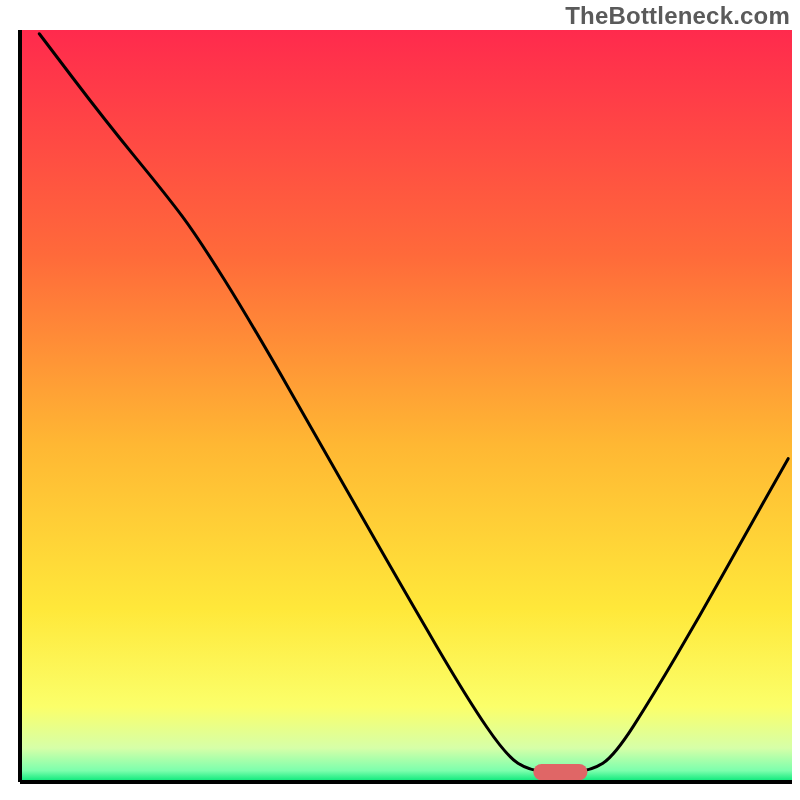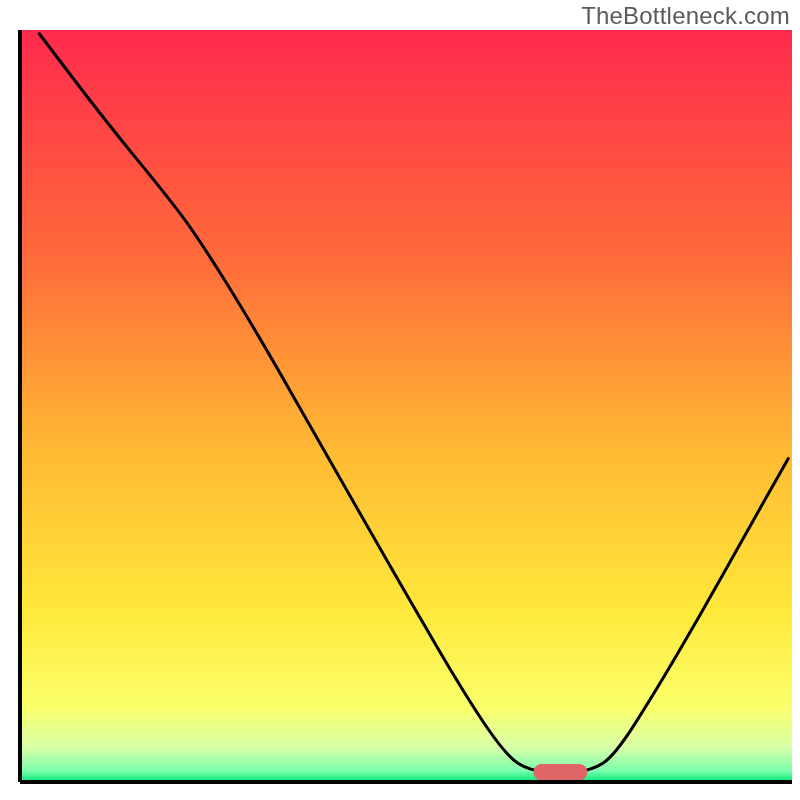--- a/index.html
+++ b/index.html
@@ -13,21 +13,21 @@
   .chart-container {
     position: relative;
     width: 800px;
     height: 800px;
   }
   .watermark {
     position: absolute;
     top: 2px;
     right: 10px;
     font-size: 24px;
-    font-weight: 400;
+    font-weight: 700;
     color: #5a5a5a;
     letter-spacing: 0.2px;
     z-index: 10;
   }
   svg.plot {
     position: absolute;
     top: 0;
     left: 0;
   }
 </style>

